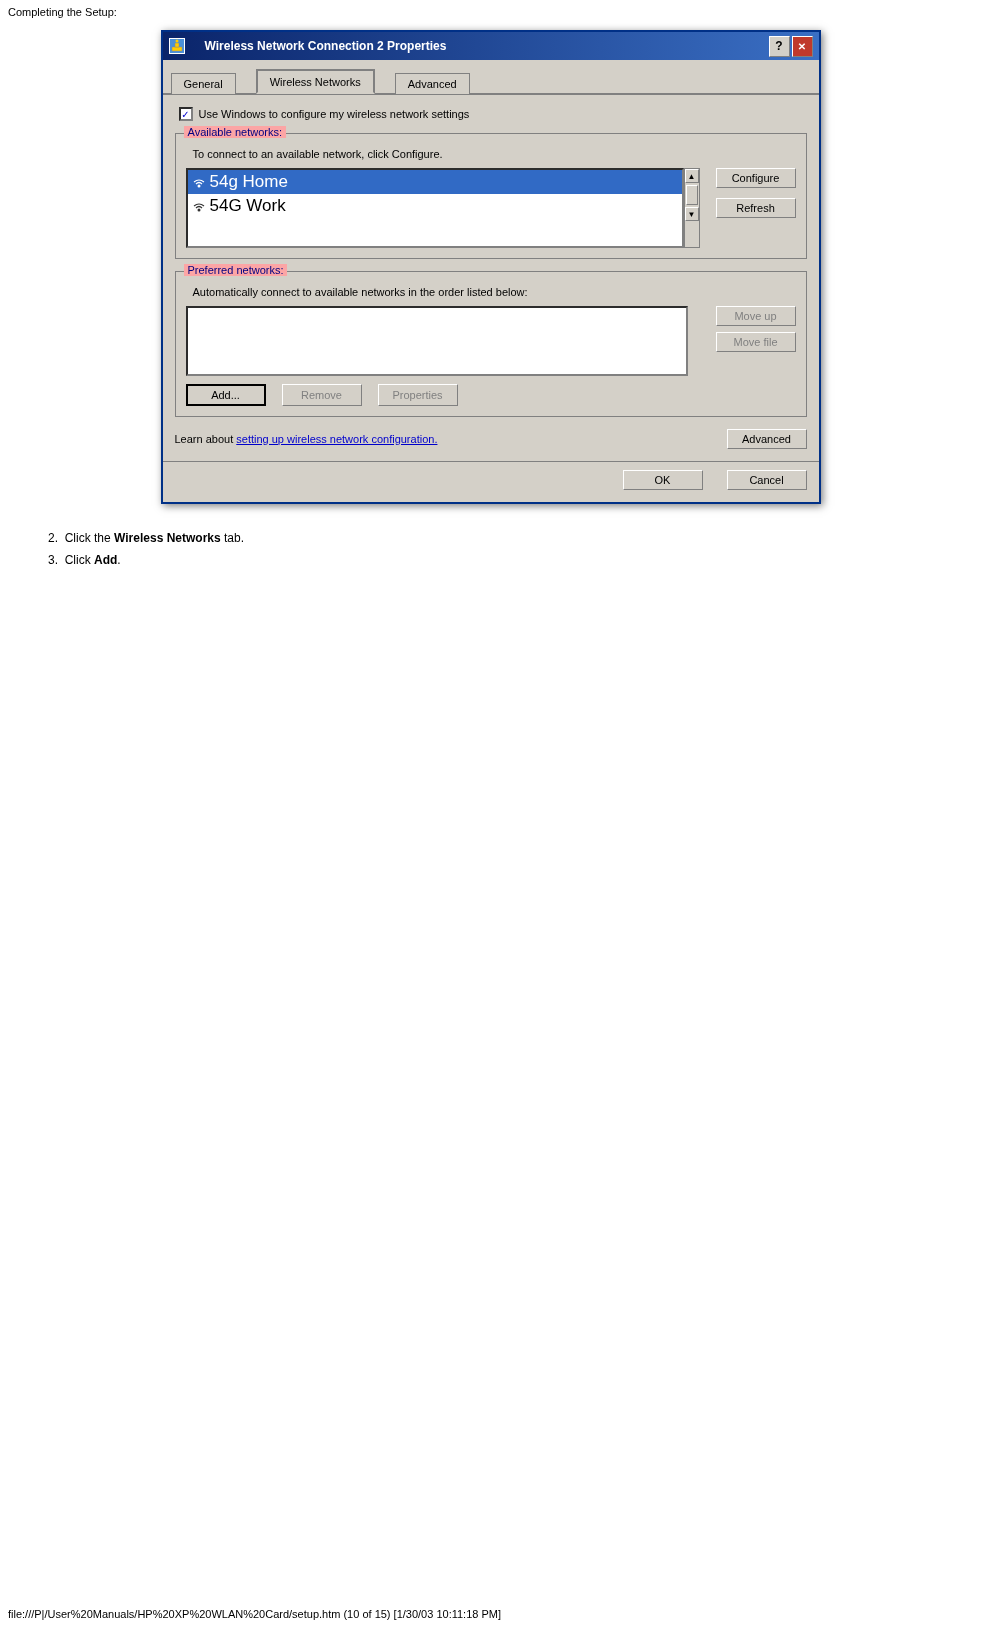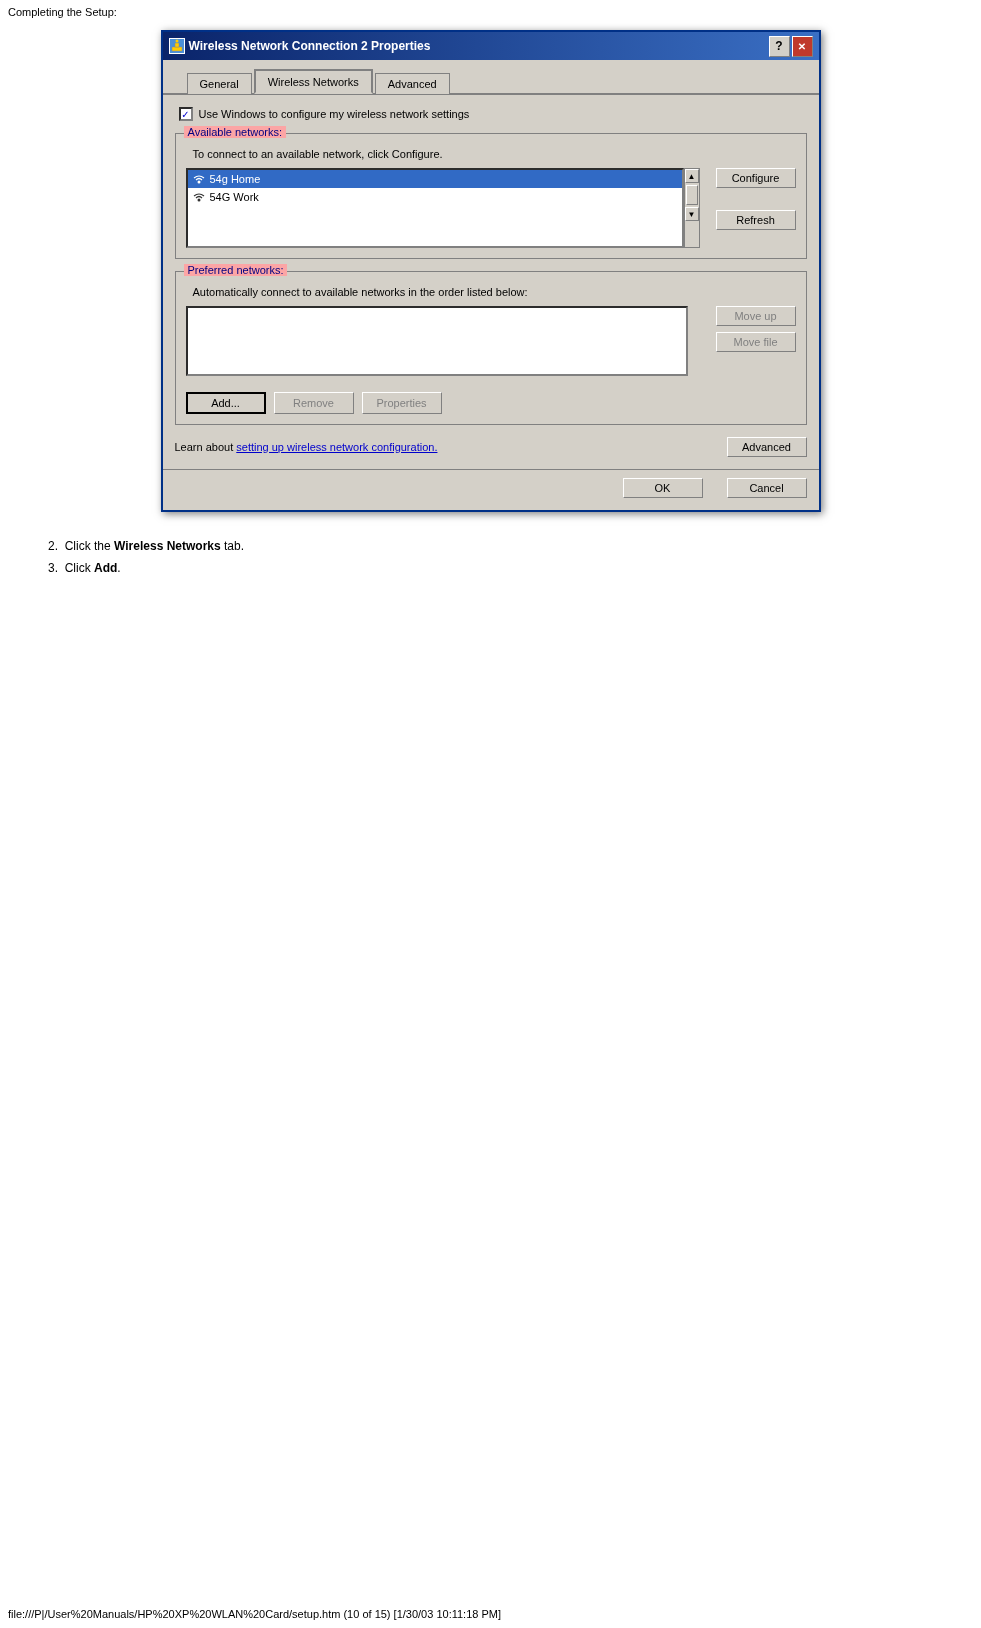--- a/index.html
+++ b/index.html
@@ -48,21 +48,21 @@
       display: flex;
       align-items: center;
       justify-content: space-between;
       padding: 4px 6px;
       height: 28px;
     }
 
     .title-bar-left {
       display: flex;
       align-items: center;
-      gap: 4px;
+      gap: 20px;
       font-size: 12px;
       font-weight: bold;
     }
 
     .title-icon {
       width: 16px;
       height: 16px;
       background: #4a90d9;
       border: 1px solid #fff;
       display: flex;
@@ -96,23 +96,23 @@
       background: #c0392b;
       color: white;
       font-size: 10px;
     }
 
     
     .tab-strip {
       background: #d4d0c8;
       display: flex;
       align-items: flex-end;
-      padding: 8px 8px 0 24px;
+      padding: 8px 8px 0 8px;
       border-bottom: 2px solid #808080;
-      gap: 2px;
+      gap: 20px;
     }
 
     .tab {
       padding: 4px 12px;
       background: #d4d0c8;
       border: 1px solid #808080;
       border-bottom: none;
       cursor: pointer;
       font-size: 11px;
       position: relative;
@@ -194,21 +194,21 @@
       background: white;
       min-height: 80px;
       overflow: auto;
     }
 
     .listbox-item {
       display: flex;
       align-items: center;
       gap: 4px;
       padding: 2px 4px;
-      font-size: 11px;
+      font-size: 17px;
       cursor: pointer;
     }
 
     .listbox-item.selected {
       background: #316ac5;
       color: white;
     }
 
     
     .scrollbar-v {
@@ -238,21 +238,21 @@
       height: 20px;
       background: #d4d0c8;
       border: 1px solid;
       border-color: #fff #808080 #808080 #fff;
       margin: 2px 0;
     }
 
     .network-side-buttons {
       display: flex;
       flex-direction: column;
-      gap: 22px;
+      gap: 10px;
       margin-left: 8px;
     }
 
     
     .btn {
       background: #d4d0c8;
       border: 1px solid;
       border-color: #fff #808080 #808080 #fff;
       padding: 3px 10px;
       font-size: 11px;
@@ -287,22 +287,22 @@
 
     .preferred-side-buttons {
       display: flex;
       flex-direction: column;
       gap: 6px;
       margin-left: 8px;
     }
 
     .preferred-action-row {
       display: flex;
-      gap: 8px;
-      margin-top: 16px;
+      gap: 16px;
+      margin-top: 8px;
     }
 
     
     .learn-row {
       display: flex;
       align-items: center;
       justify-content: space-between;
       margin-top: 8px;
     }
 

